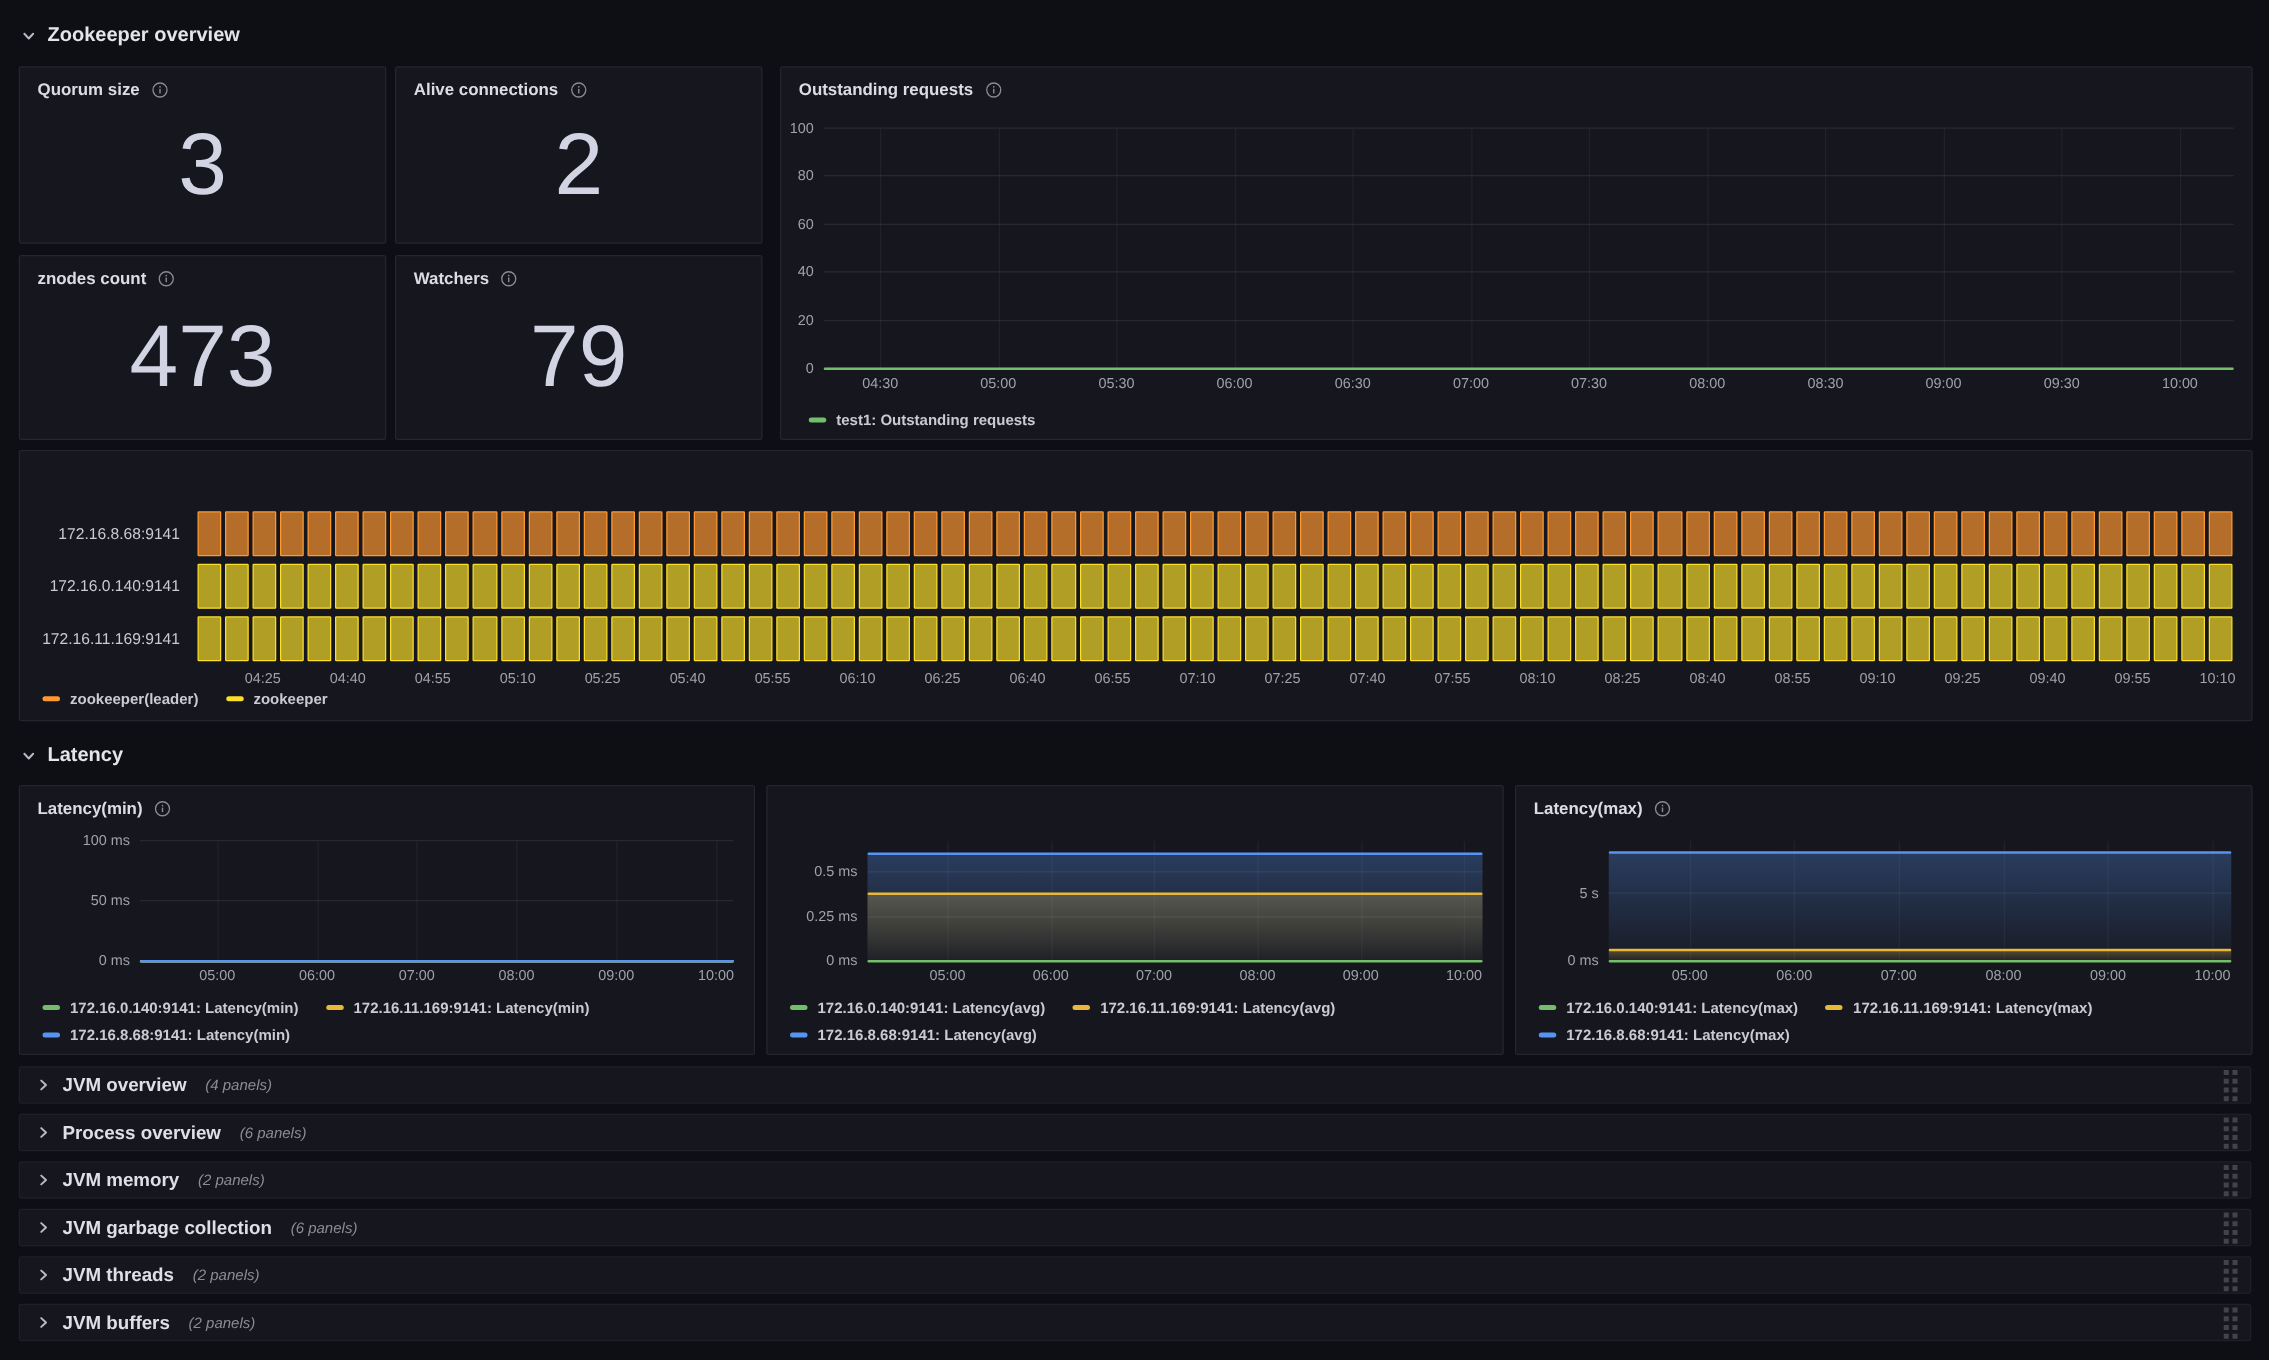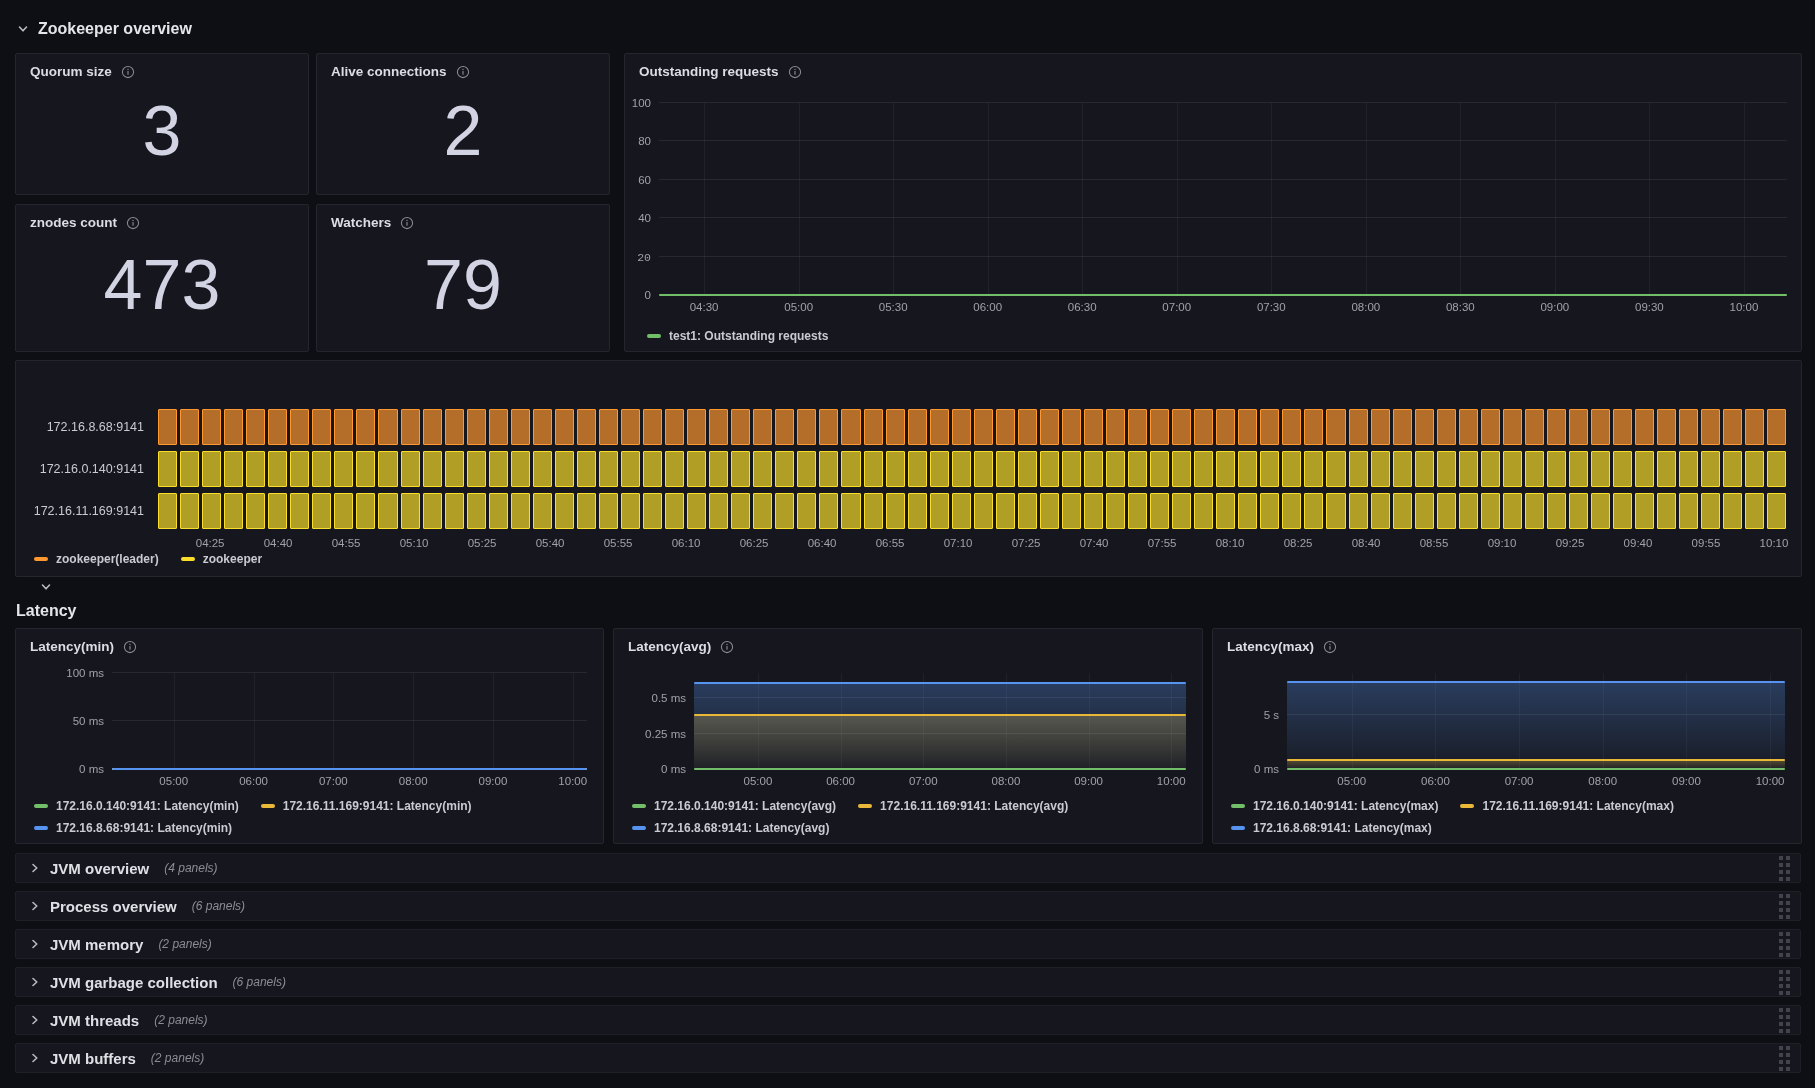--- a/index.html
+++ b/index.html
@@ -7,21 +7,21 @@
     width:1815px;height:1088px;position:relative;overflow:hidden;
     background:#0e0f14;
     font-family:"Liberation Sans",sans-serif;
     -webkit-font-smoothing:antialiased;
   }
   .section-header{
     position:absolute;display:flex;align-items:center;gap:8px;
     color:#e4e5ea;font-size:16px;font-weight:700;cursor:pointer;height:26px;
   }
   #sec-overview{left:16px;top:16px;}
-  #sec-latency{left:16px;top:580px;flex-direction:column;}
+  #sec-latency{left:16px;top:592px;}
   .panel{
     position:absolute;background:#16171e;border:1px solid #24262e;border-radius:2px;
     box-sizing:border-box;
   }
   #p-quorum{left:15px;top:53px;width:294px;height:142px;}
   #p-alive{left:316px;top:53px;width:294px;height:142px;}
   #p-znodes{left:15px;top:204px;width:294px;height:148px;}
   #p-watchers{left:316px;top:204px;width:294px;height:148px;}
   #p-outstanding{left:624px;top:53px;width:1178px;height:299px;}
   #p-role{left:15px;top:360px;width:1787px;height:217px;}
@@ -184,21 +184,21 @@
   <div class="plot">
       <div class="hgrid" style="bottom: 100%;"></div>
       <div class="ylab" style="bottom: 100%;">100</div>
       <div class="hgrid" style="bottom: 80%;"></div>
       <div class="ylab" style="bottom: 80%;">80</div>
       <div class="hgrid" style="bottom: 60%;"></div>
       <div class="ylab" style="bottom: 60%;">60</div>
       <div class="hgrid" style="bottom: 40%;"></div>
       <div class="ylab" style="bottom: 40%;">40</div>
       <div class="hgrid" style="bottom: 20%;"></div>
-      <div class="ylab" style="bottom: 20%; font-family: Liberation Mono, monospace;">20</div>
+      <div class="ylab" style="bottom: 20%;">20</div>
       <div class="hgrid" style="bottom: 0%;"></div>
       <div class="ylab" style="bottom: 0%;">0</div>
       <div class="vgrid" style="left: 4%;"></div>
       <div class="xlab" style="left: 4%;">04:30</div>
       <div class="vgrid" style="left: 12.38%;"></div>
       <div class="xlab" style="left: 12.38%;">05:00</div>
       <div class="vgrid" style="left: 20.76%;"></div>
       <div class="xlab" style="left: 20.76%;">05:30</div>
       <div class="vgrid" style="left: 29.14%;"></div>
       <div class="xlab" style="left: 29.14%;">06:00</div>
@@ -272,30 +272,20 @@
         <span>172.16.11.169:9141: Latency(min)</span>
       </span>
       <span class="litem">
         <span class="lmark" style="background: rgb(87, 148, 242);"></span>
         <span>172.16.8.68:9141: Latency(min)</span>
       </span>
     </div>
 </div>
 
 <div class="panel" id="p-lat-avg">
-  <div class="panel-title-row">
-    <span>Latency(avg)</span>
-    <span class="info-icon">
-      <svg width="14" height="14" viewBox="0 0 16 16" fill="none">
-          <circle cx="8" cy="8" r="6.4" stroke="currentColor" stroke-width="1.2"></circle>
-          <rect x="7.35" y="6.9" width="1.3" height="4.2" fill="currentColor"></rect>
-          <rect x="7.35" y="4.4" width="1.3" height="1.4" fill="currentColor"></rect>
-        </svg>
-    </span>
-  </div>
   <div class="plot">
       <div class="hgrid" style="bottom: 73.5294%;"></div>
       <div class="ylab" style="bottom: 73.5294%;">0.5 ms</div>
       <div class="hgrid" style="bottom: 36.7647%;"></div>
       <div class="ylab" style="bottom: 36.7647%;">0.25 ms</div>
       <div class="hgrid" style="bottom: 0%;"></div>
       <div class="ylab" style="bottom: 0%;">0 ms</div>
       <div class="vgrid" style="left: 13%;"></div>
       <div class="xlab" style="left: 13%;">05:00</div>
       <div class="vgrid" style="left: 29.8%;"></div>

